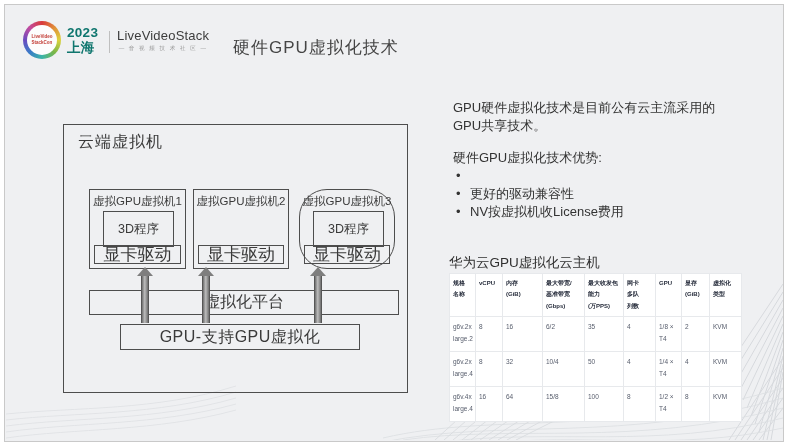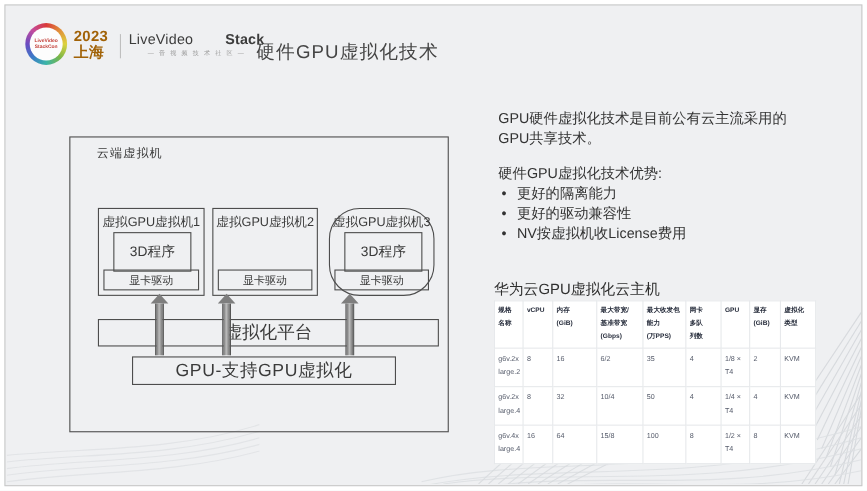--- a/index.html
+++ b/index.html
@@ -7,40 +7,40 @@
   .page { position:relative; width:788px; height:446px; background:#ffffff; overflow:hidden; }
   .slide { position:absolute; left:4px; top:4px; right:4px; bottom:4px;
            border:1px solid #c9c9c9; background:#eff0f2; overflow:hidden; }
 
   
   .logo-circle { position:absolute; left:18px; top:16px; width:38px; height:38px; border-radius:50%;
     background:conic-gradient(#d93a3a,#e08f39,#ddd23e,#7ab648,#3bb5a8,#3a7bc8,#6a4bc0,#c24b9e,#d93a3a); }
   .logo-circle::after { content:""; position:absolute; inset:4px; background:#fdfdfd; border-radius:50%; z-index:0; }
   .emblem-text { position:absolute; inset:0; display:flex; flex-direction:column; align-items:center;
     justify-content:center; font-size:4.5px; font-weight:bold; color:#c23b34; line-height:1.25; z-index:1; }
-  .year-badge { position:absolute; left:62px; top:21px; color:#a16207; font-weight:bold;
+  .year-badge { position:absolute; left:62px; top:21px; color:#0f766e; font-weight:bold;
     font-size:13.5px; line-height:1.1; letter-spacing:.3px; }
   .logo-divider { position:absolute; left:104px; top:26px; width:1px; height:22px; background:#bfbfbf; }
   .brand { position:absolute; left:112px; top:23px; }
   .brand-line { font-size:13px; color:#3c3c3c; letter-spacing:.2px; }
-  .brand-line .bold { font-weight:bold;margin-left:29px; }
+  .brand-line .bold { font-weight:normal; }
   .brand-tagline { font-size:5.5px; color:#9a9a9a; letter-spacing:1.6px; margin-top:2px; text-align:center; }
   .page-title { position:absolute; left:228px; top:31px; font-size:17px; color:#454545; letter-spacing:1px; }
 
   
   .diagram { position:absolute; left:58px; top:119px; width:345px; height:269px;
     border:1.5px solid #4d4d4d; z-index:2; }
-  .diagram-label { position:absolute; left:24px; top:7px; font-size:11px; color:#3a3a3a; letter-spacing:1px; }
+  .diagram-label { position:absolute; left:14px; top:7px; font-size:16px; color:#3a3a3a; letter-spacing:1px; }
   .vm-box { position:absolute; top:64px; width:97px; height:80px; border:1.5px solid #4d4d4d; }
   .vm-1 { left:25px; } .vm-2 { left:129px; width:96px; } .vm-3 { left:235px; width:96px;border-radius:28px; }
   .vm-label { position:absolute; top:4px; left:0; right:0; text-align:center; font-size:11.5px; color:#3a3a3a; }
   .app-box { position:absolute; left:13px; top:21px; width:71px; height:36px; border:1.5px solid #4d4d4d;
     display:flex; align-items:center; justify-content:center; font-size:12.5px; color:#3a3a3a; }
   .driver-box { position:absolute; left:4px; bottom:4px; right:4px; height:19px; border:1.5px solid #4d4d4d;
-    display:flex; align-items:center; justify-content:center; font-size:10px; color:#3a3a3a; }
+    display:flex; align-items:center; justify-content:center; font-size:17px; color:#3a3a3a; }
   .platform-box { position:absolute; left:25px; top:165px; width:310px; height:25px; border:1.5px solid #4d4d4d;
     display:flex; align-items:center; justify-content:center; font-size:16px; color:#3a3a3a; z-index:1; }
   .gpu-box { position:absolute; left:56px; top:199px; width:240px; height:26px; border:1.5px solid #4d4d4d;
     display:flex; align-items:center; justify-content:center; font-size:16px; color:#3a3a3a; letter-spacing:.5px; z-index:1; }
   .up-arrow { position:absolute; width:16px; top:142px; height:56px; z-index:5; }
   .arrow-1 { left:73px; } .arrow-2 { left:134px; } .arrow-3 { left:246px; }
   .arrow-head { width:0; height:0; margin:0 auto; border-left:8px solid transparent;
     border-right:8px solid transparent; border-bottom:9px solid #7e7e7e; }
   .arrow-shaft { width:8px; height:47px; margin:0 auto;
     background:linear-gradient(90deg,#6f6f6f,#bcbcbc 45%,#6f6f6f);
@@ -179,21 +179,20 @@
       </div>
     </div>
 
     <div class="notes">
       <div class="para">GPU硬件虚拟化技术是目前公有云主流采用的
 GPU共享技术。</div>
       <div class="section-title">硬件GPU虚拟化技术优势:</div>
       <ul>
         <li>
           <span class="bullet">•</span>
-          <span>更好的隔离能力</span>
         </li>
         <li>
           <span class="bullet">•</span>
           <span>更好的驱动兼容性</span>
         </li>
       </ul>
       <ul>
         <li>
           <span class="bullet">•</span>
           <span>NV按虚拟机收License费用</span>

